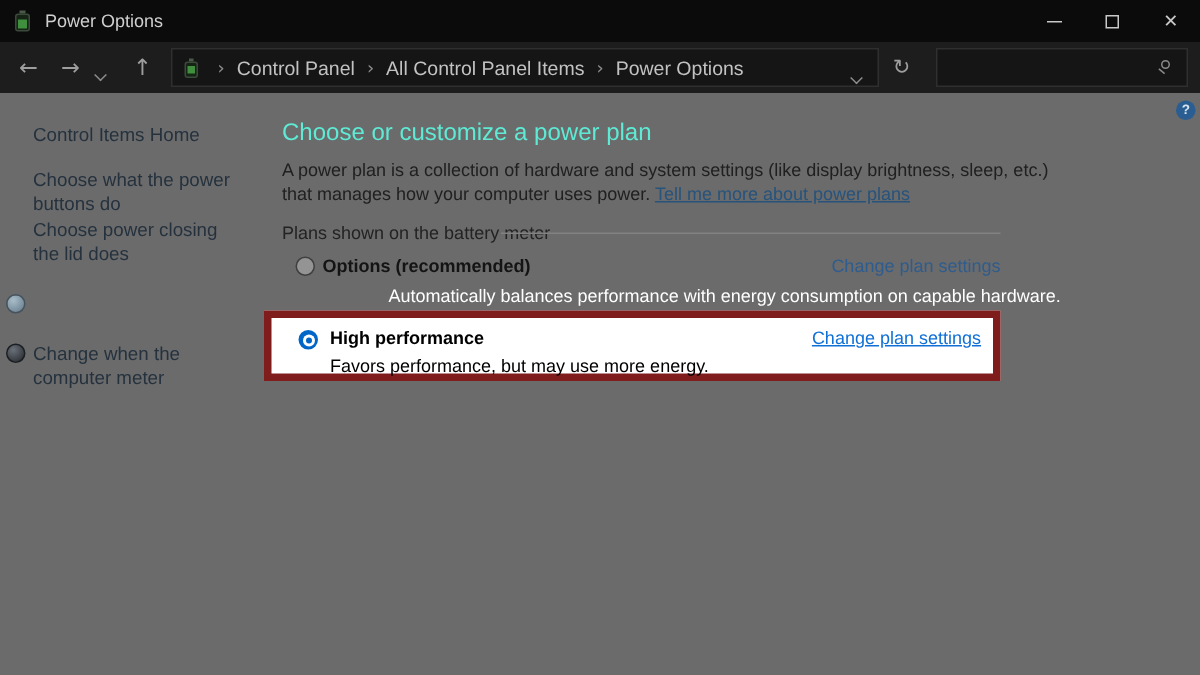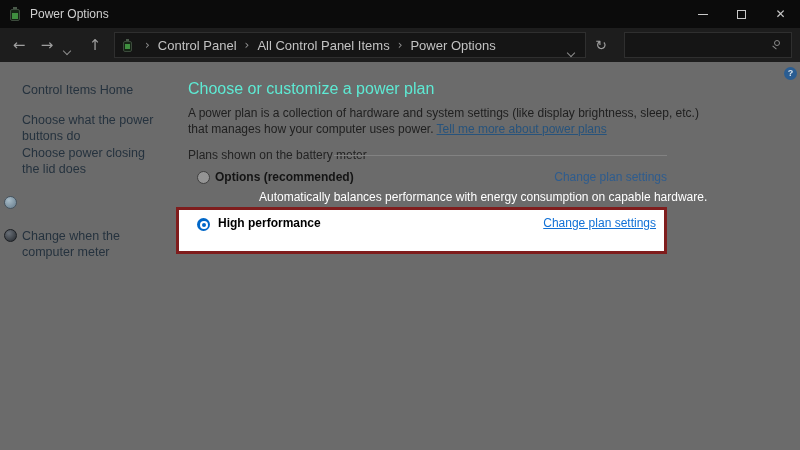--- a/index.html
+++ b/index.html
@@ -84,21 +84,21 @@
   .section-divider { position:absolute; left:334px; top:93px; width:333px; height:1px; background:#828282; }
 
   .radio-off { position:absolute; left:197px; top:109px; width:13px; height:13px; border-radius:50%;
                background:#949494; border:1px solid #3f3f3f; }
   .plan-name-dim { position:absolute; left:215px; top:108px; font-size:12px; font-weight:bold; color:#141414; }
   .plan-link-dim { position:absolute; right:133px; top:108px; font-size:12px; color:#2e5c8e;
                    text-decoration:none; }
   .plan-desc-dim { position:absolute; left:215px; top:128px; font-size:12px; color:#ffffff;margin-left:44px; }
 
   .highlight-box { position:absolute; left:176px; top:145px; width:491px; height:47px;
-                   background:#ffffff; border:3px solid #7f1d1d; }
+                   background:#ffffff; border:5px solid #7f1d1d; }
   .radio-on { position:absolute; left:18px; top:8px; width:13px; height:13px; border-radius:50%;
               background:#0067c8; }
   .radio-on .ring { position:absolute; left:2.5px; top:2.5px; width:8px; height:8px; border-radius:50%;
                     background:#ffffff; }
   .radio-on .dot { position:absolute; left:4.5px; top:4.5px; width:4px; height:4px; border-radius:50%;
                    background:#0067c8; }
   .plan-name-hi { position:absolute; left:39px; top:6px; font-size:12px; font-weight:600; color:#000000; }
   .plan-link-hi { position:absolute; right:8px; top:6px; font-size:12px; color:#1070d6;
                   text-decoration:underline; }
   .plan-desc-hi { position:absolute; left:39px; top:25px; font-size:12px; color:#000000; }
@@ -177,16 +177,17 @@
     <a href="#" class="plan-link-dim">Change plan settings</a>
     <div class="plan-desc-dim">Automatically balances performance with energy consumption on capable hardware.</div>
 
     <div class="highlight-box">
       <div class="radio-on">
         <div class="ring"></div>
           <div class="dot"></div>
       </div>
       <div class="plan-name-hi">High performance</div>
       <a href="#" class="plan-link-hi">Change plan settings</a>
+      <div class="plan-desc-hi">Favors performance, but may use more energy.</div>
     </div>
 
   </div>
 </div>
 
 </body></html>

